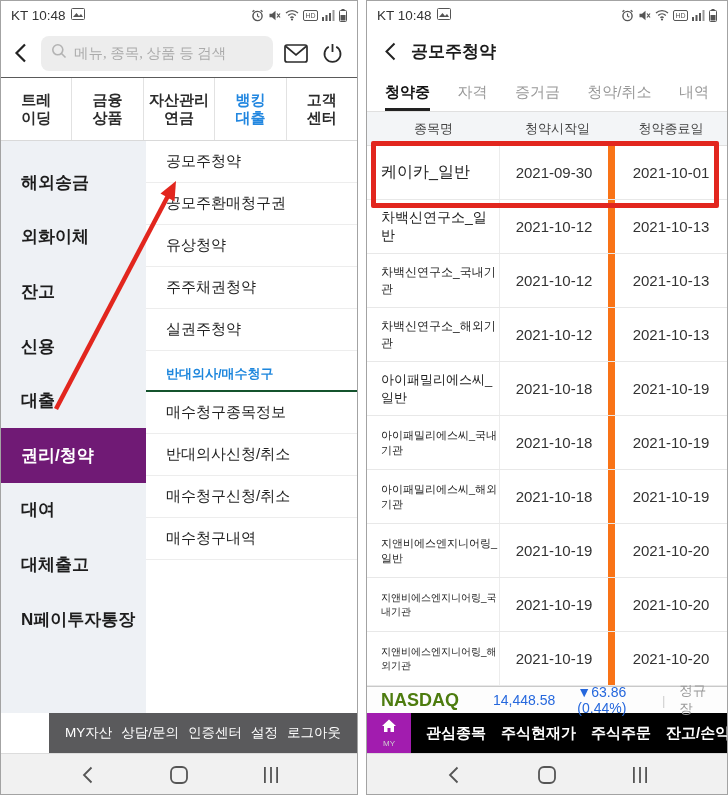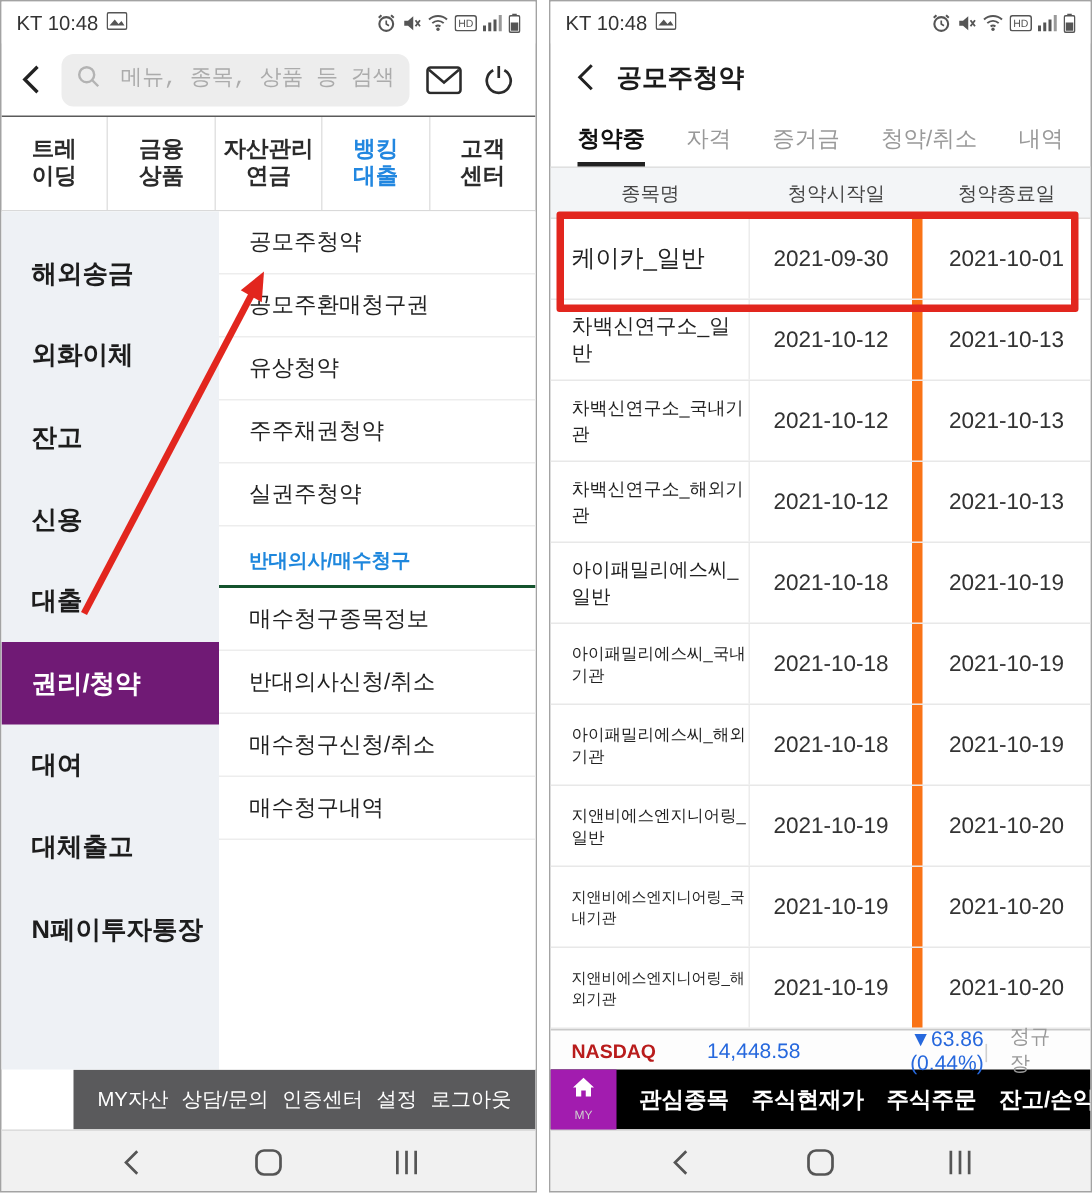--- a/index.html
+++ b/index.html
@@ -12,21 +12,21 @@
   
   .statusbar { height:28px; display:flex; align-items:center; justify-content:space-between; padding:0 10px; background:#fff; }
   .statusbar .time { font-size:13.5px; color:#333; display:flex; align-items:center; gap:5px; }
   .staticons { display:flex; align-items:center; gap:4px; }
   .staticons svg { display:block; }
 
   
   .l-header { height:48px; display:flex; align-items:center; padding:0 12px 0 8px; gap:10px; }
   .backbtn { width:22px; height:22px; flex:none; display:flex; align-items:center; justify-content:center; }
   .searchpill { flex:1; height:35px; background:#ededed; border-radius:8px; display:flex; align-items:center; padding:0 10px; gap:7px; }
-  .searchpill input { border:0; background:transparent; outline:none; flex:1; font-size:14.5px; color:#333; font-family:Liberation Mono, monospace;text-align:right; }
+  .searchpill input { border:0; background:transparent; outline:none; flex:1; font-size:14.5px; color:#333; font-family:Liberation Serif, serif; }
   .searchpill input::placeholder { color:#ababab; }
   .hdricon { width:26px; height:26px; flex:none; display:flex; align-items:center; justify-content:center; }
 
   
   .l-tabs { height:64px; display:flex; border-top:1px solid #5a5a5a; border-bottom:1px solid #d9d9d9; }
   .l-tab { flex:1; display:flex; flex-direction:column; align-items:center; justify-content:center; border-right:1px solid #e2e2e2; font-size:15px; font-weight:bold; color:#2b2b2b; line-height:18px; cursor:pointer; }
   .l-tab:last-child { border-right:0; }
   .l-tab.active { color:#2287e0; }
 
   
@@ -64,23 +64,23 @@
   .trow { height:54px; display:flex; align-items:center; border-bottom:1px solid #e8e8e8; background:#fff; cursor:pointer; }
   .trow .name { padding-left:14px; color:#222; }
   .trow .c1 { align-self:stretch; display:flex; align-items:center; border-right:1px solid #ececec; }
   .trow .c2 { align-self:stretch; display:flex; align-items:center; justify-content:center; border-right:7px solid #f97316; font-size:15px; color:#333; }
   .trow .c3 { align-self:stretch; display:flex; align-items:center; justify-content:center; font-size:15px; color:#333; }
   .sz16{font-size:16px;} .sz14{font-size:14px;} .sz13{font-size:13px;}
   .sz12{font-size:12px;} .sz11{font-size:11px;} .sz10{font-size:10px;}
 
   
   .ticker { height:27px; border-top:1px solid #c9c9c9; display:flex; align-items:center; padding:0 14px; background:#fdfdfd; }
-  .ticker .idx { font-size:13px; font-weight:bold; color:#b91c1c; }
+  .ticker .idx { font-size:18px; font-weight:bold; color:#4d7c0f; }
   .ticker .val { font-size:14px; color:#2668dd; margin-left:34px; }
-  .ticker .chg { font-size:14px; color:#2668dd; margin-left:22px;text-align:right; }
+  .ticker .chg { font-size:14px; color:#2668dd; margin-left:22px; }
   .ticker .sep { color:#d0d0d0; margin-left:auto; font-size:13px; }
   .ticker .mkt { font-size:13.5px; color:#999; margin-left:14px; }
 
   
   .blacknav { height:40px; background:#000; display:flex; align-items:center; }
   .homecell { width:44px; height:40px; background:#a21caf; display:flex; flex-direction:column; align-items:center; justify-content:center; gap:2px; flex:none; cursor:pointer; }
   .homecell .mylabel { font-size:8px; color:#cfcfcf; }
   .bn-item { color:#fff; font-size:15px; font-weight:bold; margin-left:15px; white-space:nowrap; cursor:pointer; }
 </style>
 </head>

